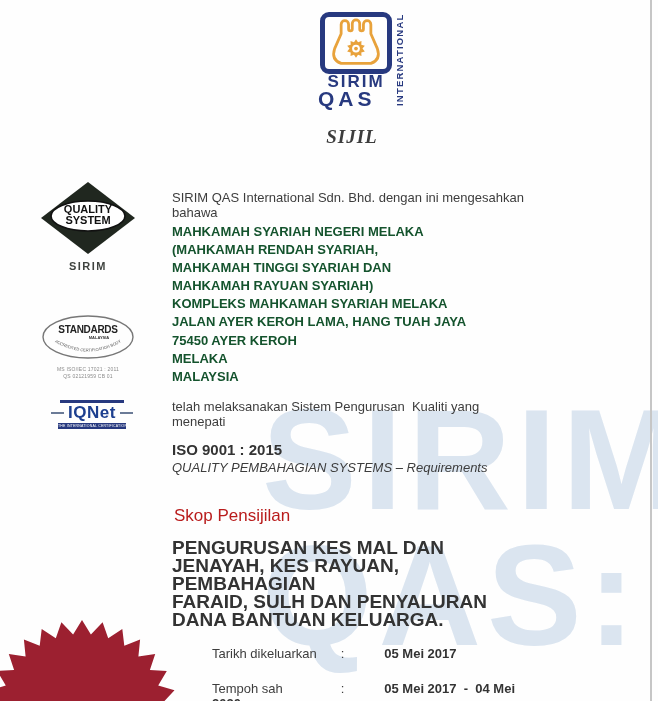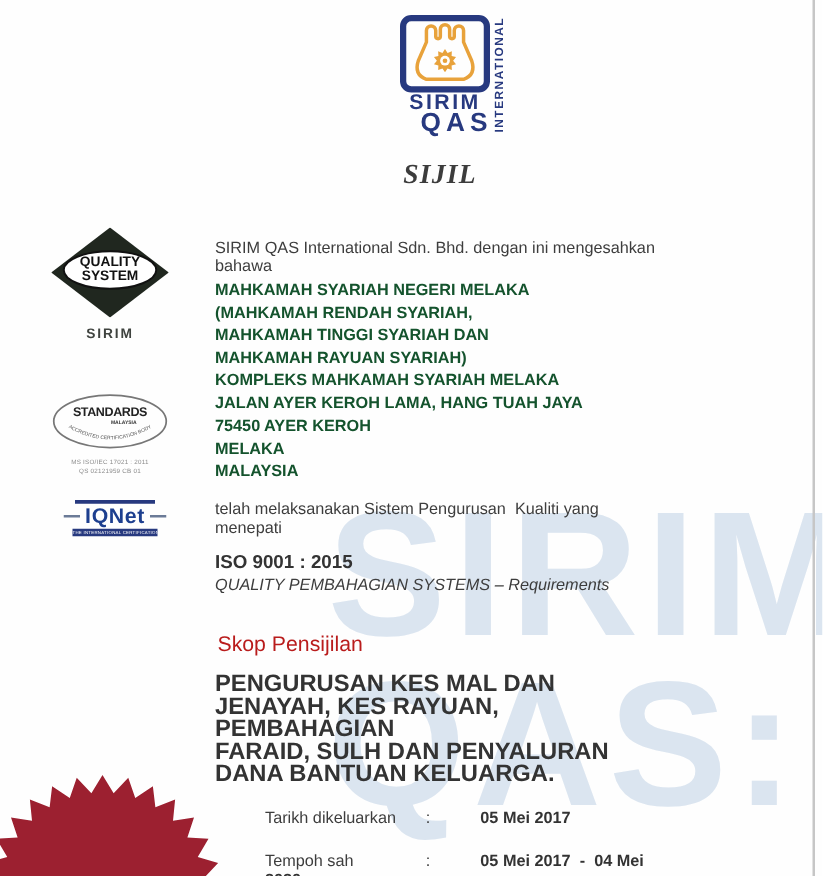--- a/index.html
+++ b/index.html
@@ -13,29 +13,29 @@
   .wm-line{font-size:142px;}
   
   .edge-line{position:absolute;left:650px;top:0;width:2px;height:701px;background:#c6c6c6;z-index:3;}
   
   .logo{position:absolute;left:318px;top:10px;width:96px;height:100px;z-index:2;}
   .logo-square{position:absolute;left:2px;top:2px;width:62px;height:52px;
     border:5px solid #27397f;border-radius:9px;}
   .logo-square svg{display:block;}
   .logo-sirim{position:absolute;left:0;top:62px;width:76px;text-align:center;
     color:#27397f;font-weight:bold;font-size:17px;letter-spacing:2px;}
-  .logo-qas{position:absolute;left:0;top:77px;width:76px;text-align:right;
+  .logo-qas{position:absolute;left:0;top:77px;width:76px;text-align:left;
     color:#27397f;font-weight:bold;font-size:21px;letter-spacing:4px;}
   .logo-intl{position:absolute;left:76px;top:0px;height:100px;
     writing-mode:vertical-rl;transform:rotate(180deg);
     color:#27397f;font-weight:bold;font-size:9.5px;letter-spacing:1.2px;text-align:center;}
   
   .title{position:absolute;left:172px;top:126px;width:360px;text-align:center;z-index:2;
     font-family:"Liberation Serif",serif;font-style:italic;font-weight:bold;
-    font-size:22px;letter-spacing:1px;color:#3c3c3c;}
+    font-size:19px;letter-spacing:1px;color:#3c3c3c;}
   
   .badge-quality{position:absolute;left:41px;top:182px;width:94px;z-index:2;}
   .badge-quality-caption{margin-top:2px;text-align:center;font-weight:bold;
     font-size:11px;letter-spacing:1.5px;color:#3f433f;}
   .badge-standards{position:absolute;left:41px;top:315px;width:94px;z-index:2;text-align:center;}
   .std-ref{font-size:5px;color:#8a8a8a;line-height:7px;letter-spacing:0.2px;}
   .badge-iqnet{position:absolute;left:42px;top:400px;width:100px;z-index:2;}
   .iqnet-topbar{margin:0 auto;width:64px;height:3px;background:#27397f;}
   .iqnet-row{display:flex;align-items:center;justify-content:center;height:20px;}
   .iqnet-dash{display:inline-block;width:13px;height:2px;background:#6b7b97;margin:0 4px;}

